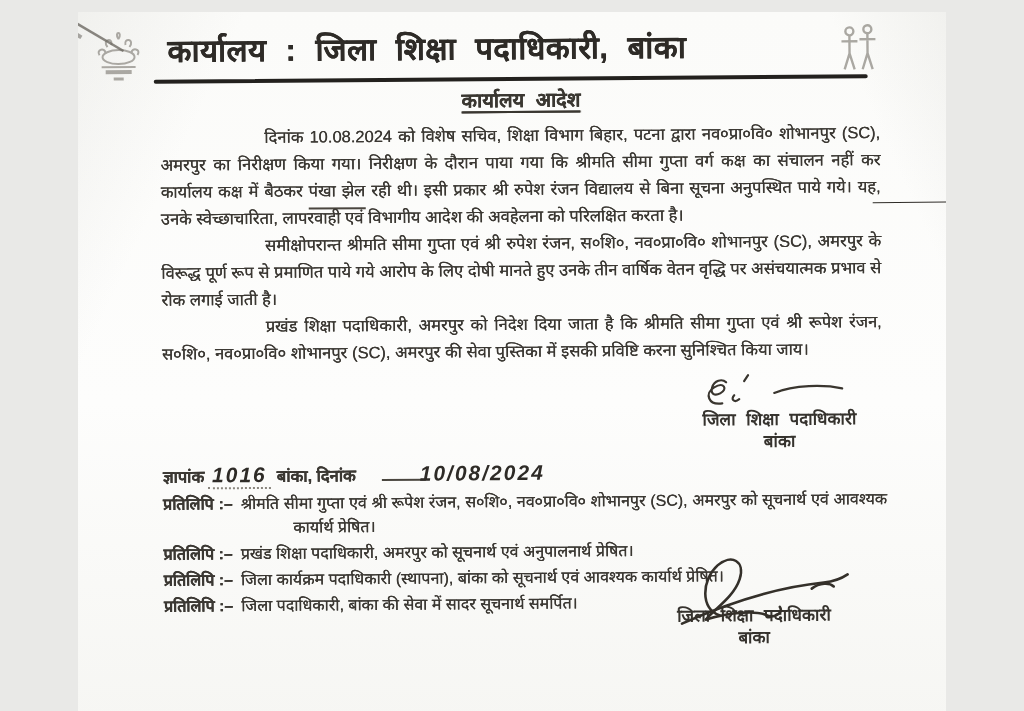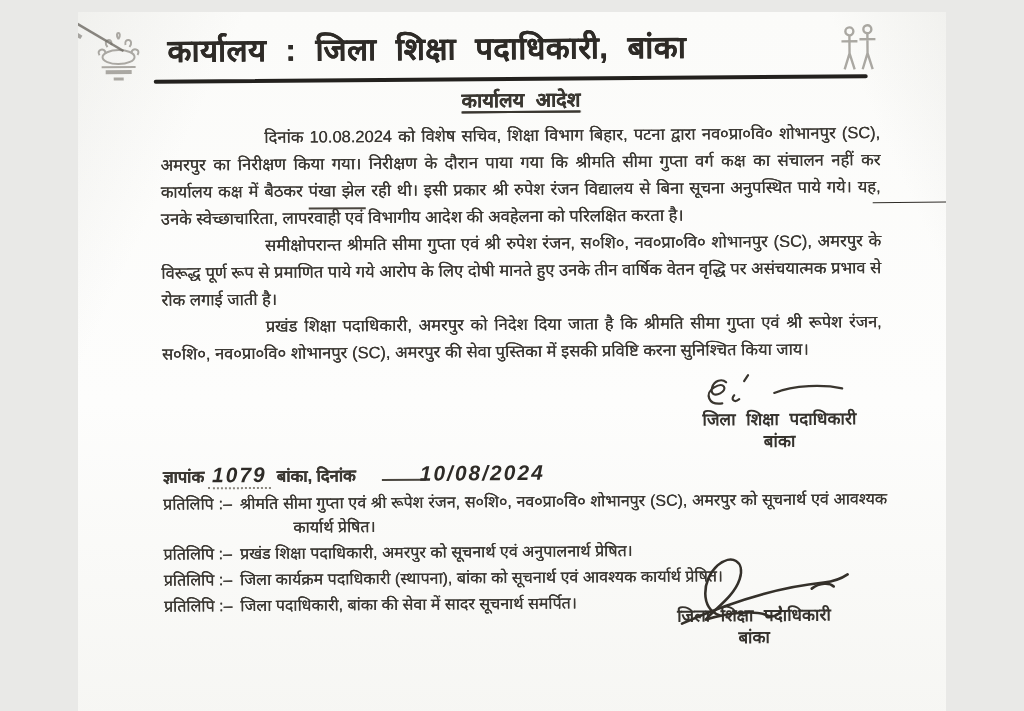--- a/index.html
+++ b/index.html
@@ -49,21 +49,21 @@
   .sig-bottom-scribble{position:absolute;left:38px;top:-52px;pointer-events:none;}
   
   .memo{padding:6px 64px 0 84px;font-size:16.5px;color:#3b3833;display:flex;align-items:baseline;}
   .memo .lbl{font-weight:bold;text-align:right;}
   .hand{font-weight:bold;font-size:21px;letter-spacing:2px;color:#2e2b27;font-style:italic;}
   .hand-number{margin:0 6px 0 4px;border-bottom:2px dotted #8a867e;padding:0 4px;}
   .date-line{display:inline-block;width:44px;border-bottom:2px solid #4a463f;margin:0 0 0 26px;height:14px;}
   .hand-date{margin-left:-6px;}
   .copies{padding:3px 60px 0 84px;font-size:16px;line-height:24px;color:#3b3833;}
   .copy-item{margin:0 0 2px 0;padding-left:130px;text-indent:-130px;text-align:justify;}
-  .copy-item .lbl{font-weight:normal;padding-right:8px;}
+  .copy-item .lbl{font-weight:bold;padding-right:8px;}
 </style>
 </head>
 <body>
 
 <div class="paper">
   <div class="tilt">
 
     <svg class="corner-mark" width="70" height="50" viewBox="0 0 70 50">
       <path d="M2,4 L52,34" stroke="#5a564f" stroke-width="2.5" fill="none" opacity="0.7"></path>
       <path d="M0,14 L10,20" stroke="#5a564f" stroke-width="4" fill="none" opacity="0.5"></path>
@@ -112,21 +112,21 @@
           <path d="M60,8 l4,-6"></path>
           <path d="M90,20 C110,12 140,12 158,16"></path>
         </g>
       </svg>
       <div class="sig-line">जिला शिक्षा पदाधिकारी</div>
       <div class="sig-line">बांका</div>
     </div>
 
     <div class="memo">
       <span class="lbl ink">ज्ञापांक</span>
-      <span class="hand hand-number">1079</span>
+      <span class="hand hand-number">1016</span>
       <span class="lbl ink">बांका, दिनांक</span>
       <span class="date-line"></span>
       <span class="hand hand-date">10/08/2024</span>
     </div>
 
     <div class="copies ink">
       <p class="copy-item"><span class="lbl">प्रतिलिपि :–</span><span>श्रीमति सीमा गुप्ता एवं श्री रूपेश रंजन, स०शि०, नव०प्रा०वि० शोभानपुर (SC), अमरपुर को सूचनार्थ एवं आवश्यक कार्यार्थ प्रेषित।</span></p>
       <p class="copy-item"><span class="lbl">प्रतिलिपि :–</span><span>प्रखंड शिक्षा पदाधिकारी, अमरपुर को सूचनार्थ एवं अनुपालनार्थ प्रेषित।</span></p>
       <p class="copy-item"><span class="lbl">प्रतिलिपि :–</span><span>जिला कार्यक्रम पदाधिकारी (स्थापना), बांका को सूचनार्थ एवं आवश्यक कार्यार्थ प्रेषित।</span></p>
       <p class="copy-item"><span class="lbl">प्रतिलिपि :–</span><span>जिला पदाधिकारी, बांका की सेवा में सादर सूचनार्थ समर्पित।</span></p>

